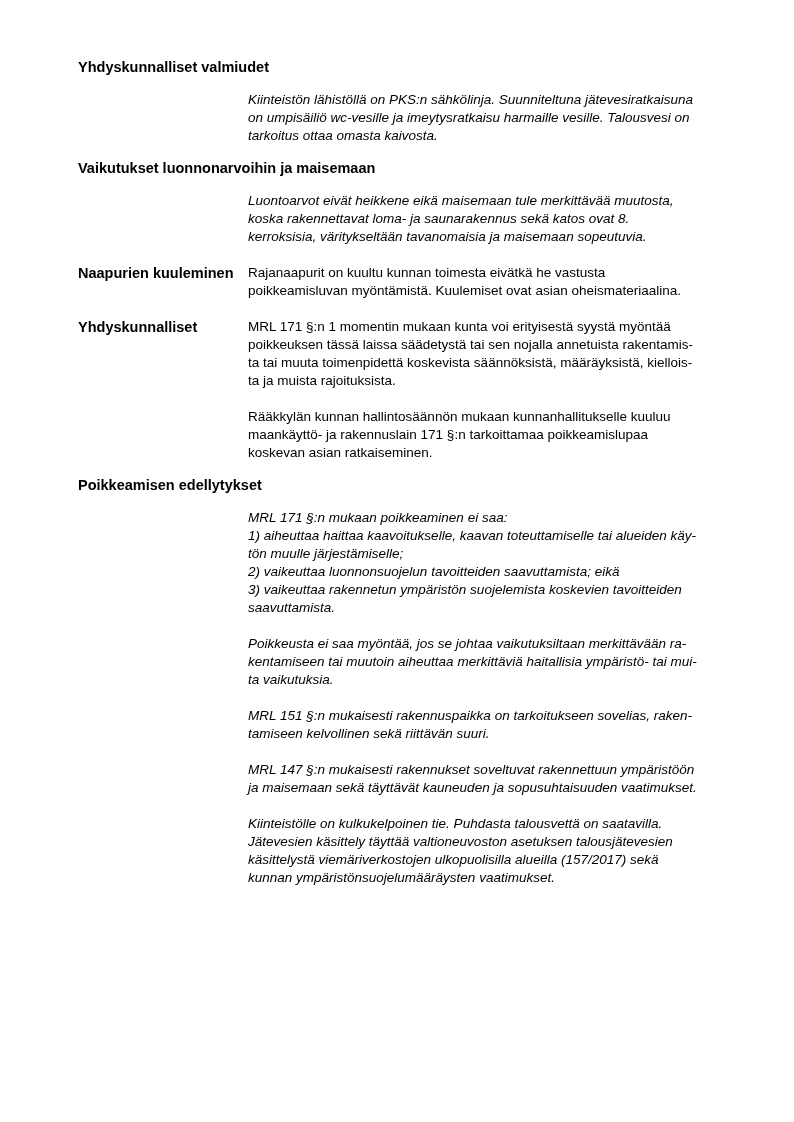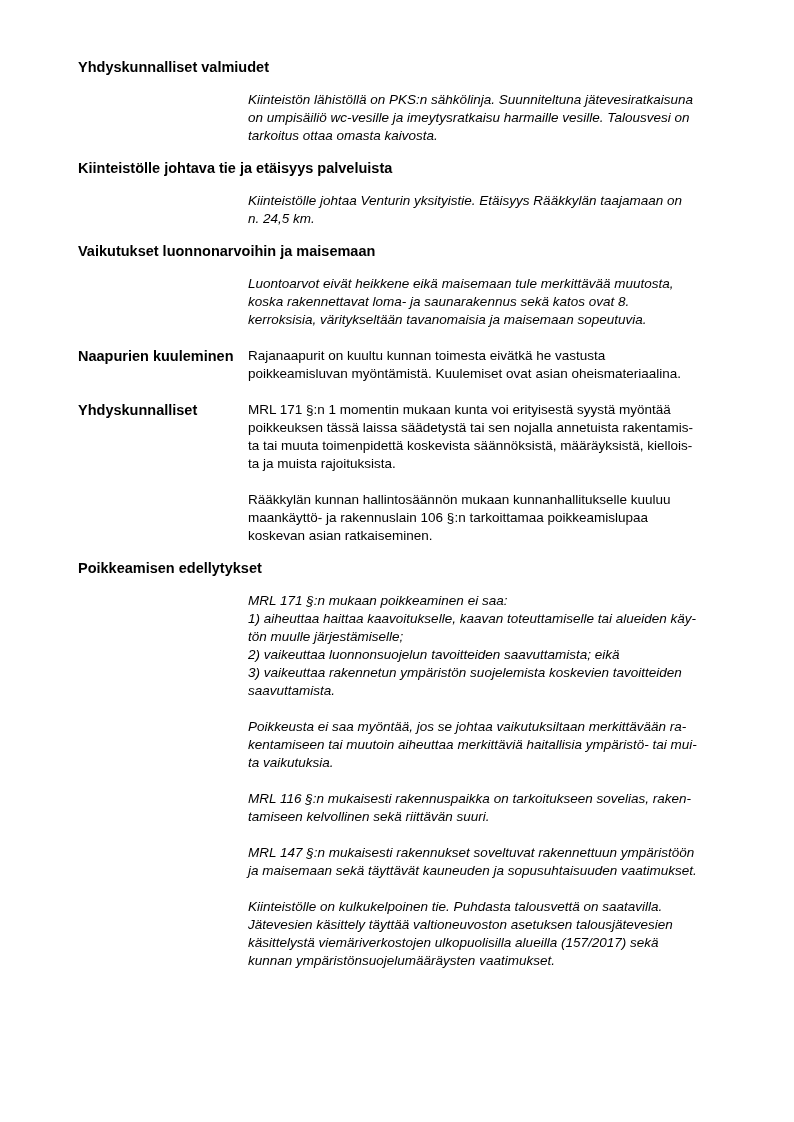--- a/index.html
+++ b/index.html
@@ -59,27 +59,20 @@
 
   <section class="stacked">
     <h2 class="heading">Yhdyskunnalliset valmiudet</h2>
     <div class="body-col">
       <p class="para">Kiinteistön lähistöllä on PKS:n sähkölinja. Suunniteltuna jätevesiratkaisuna
 on umpisäiliö wc-vesille ja imeytysratkaisu harmaille vesille. Talousvesi on
 tarkoitus ottaa omasta kaivosta.</p>
     </div>
   </section>
 
-  <section class="stacked">
-    <h2 class="heading">Kiinteistölle johtava tie ja etäisyys palveluista</h2>
-    <div class="body-col">
-      <p class="para">Kiinteistölle johtaa Venturin yksityistie. Etäisyys Rääkkylän taajamaan on
-n. 24,5 km.</p>
-    </div>
-  </section>
 
   <section class="stacked">
     <h2 class="heading">Vaikutukset luonnonarvoihin ja maisemaan</h2>
     <div class="body-col">
       <p class="para">Luontoarvot eivät heikkene eikä maisemaan tule merkittävää muutosta,
 koska rakennettavat loma- ja saunarakennus sekä katos ovat 8.
 kerroksisia, väritykseltään tavanomaisia ja maisemaan sopeutuvia.</p>
     </div>
   </section>
 
@@ -92,38 +85,38 @@
   </section>
 
   <section class="side">
     <div class="label">Yhdyskunnalliset</div>
     <div class="body-col">
       <p class="para">MRL 171 §:n 1 momentin mukaan kunta voi erityisestä syystä myöntää
 poikkeuksen tässä laissa säädetystä tai sen nojalla annetuista rakentamis-
 ta tai muuta toimenpidettä koskevista säännöksistä, määräyksistä, kiellois-
 ta ja muista rajoituksista.</p>
       <p class="para">Rääkkylän kunnan hallintosäännön mukaan kunnanhallitukselle kuuluu
-maankäyttö- ja rakennuslain 106 §:n tarkoittamaa poikkeamislupaa
+maankäyttö- ja rakennuslain 171 §:n tarkoittamaa poikkeamislupaa
 koskevan asian ratkaiseminen.</p>
     </div>
   </section>
 
   <section class="stacked">
     <h2 class="heading">Poikkeamisen edellytykset</h2>
     <div class="body-col">
       <p class="para">MRL 171 §:n mukaan poikkeaminen ei saa:
 1) aiheuttaa haittaa kaavoitukselle, kaavan toteuttamiselle tai alueiden käy-
 tön muulle järjestämiselle;
 2) vaikeuttaa luonnonsuojelun tavoitteiden saavuttamista; eikä
 3) vaikeuttaa rakennetun ympäristön suojelemista koskevien tavoitteiden
 saavuttamista.</p>
       <p class="para">Poikkeusta ei saa myöntää, jos se johtaa vaikutuksiltaan merkittävään ra-
 kentamiseen tai muutoin aiheuttaa merkittäviä haitallisia ympäristö- tai mui-
 ta vaikutuksia.</p>
-      <p class="para">MRL 116 §:n mukaisesti rakennuspaikka on tarkoitukseen sovelias, raken-
+      <p class="para">MRL 151 §:n mukaisesti rakennuspaikka on tarkoitukseen sovelias, raken-
 tamiseen kelvollinen sekä riittävän suuri.</p>
       <p class="para">MRL 147 §:n mukaisesti rakennukset soveltuvat rakennettuun ympäristöön
 ja maisemaan sekä täyttävät kauneuden ja sopusuhtaisuuden vaatimukset.</p>
       <p class="para">Kiinteistölle on kulkukelpoinen tie. Puhdasta talousvettä on saatavilla.
 Jätevesien käsittely täyttää valtioneuvoston asetuksen talousjätevesien
 käsittelystä viemäriverkostojen ulkopuolisilla alueilla (157/2017) sekä
 kunnan ympäristönsuojelumääräysten vaatimukset.</p>
     </div>
   </section>
 

